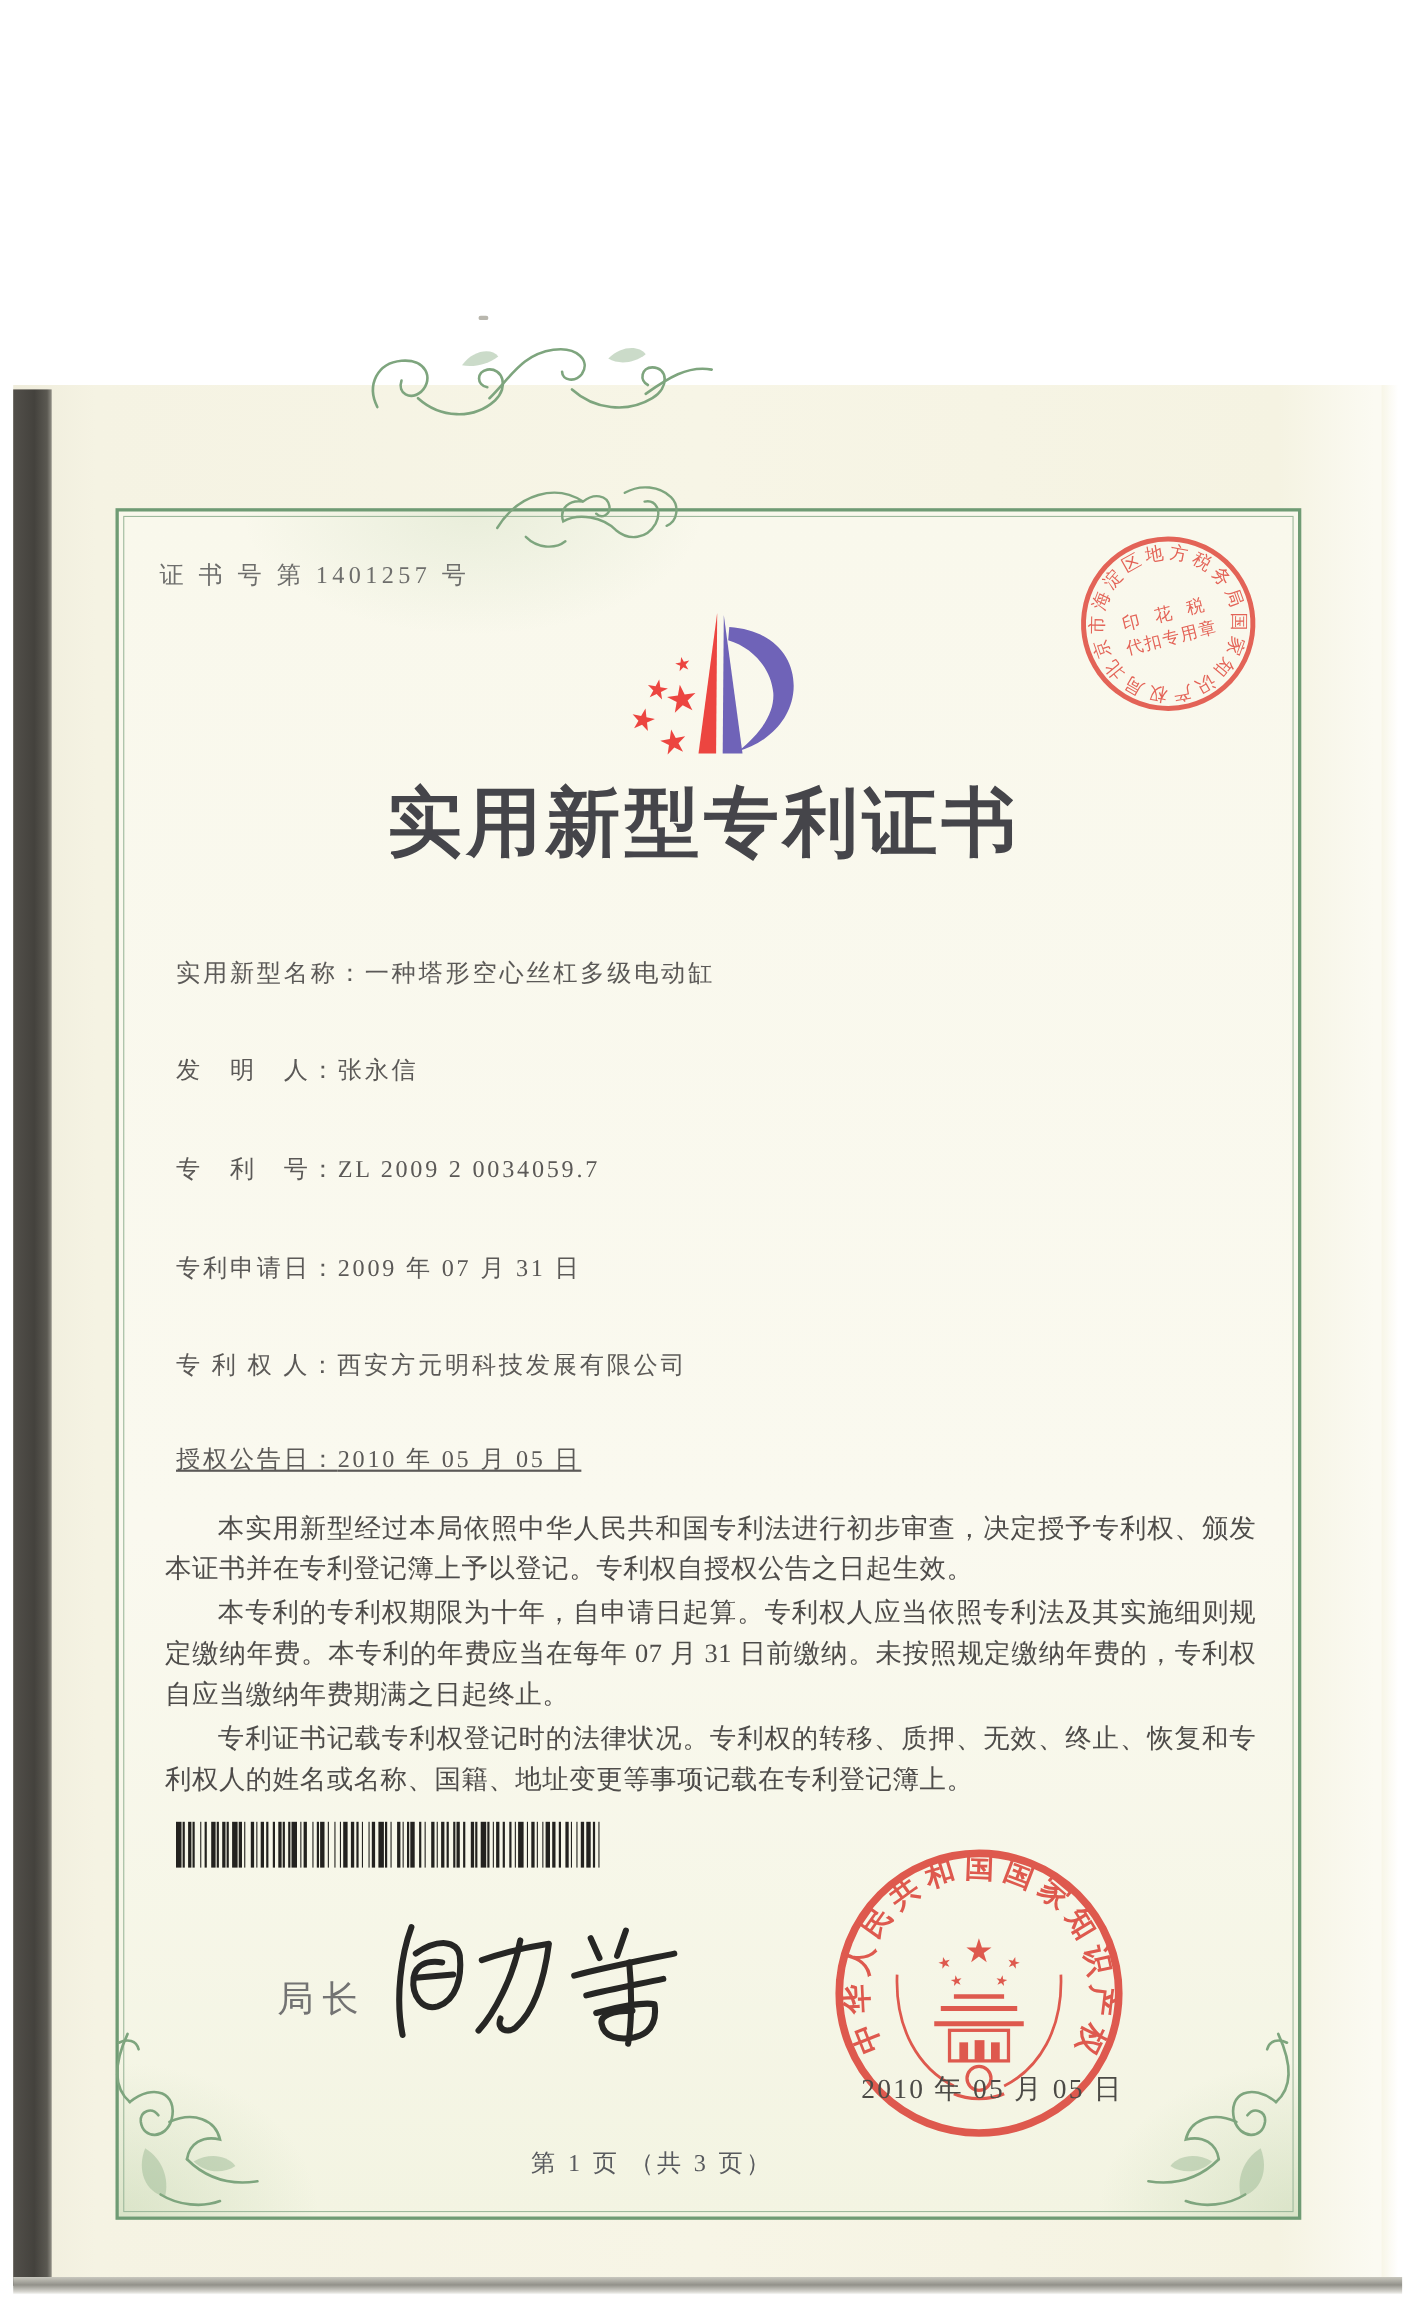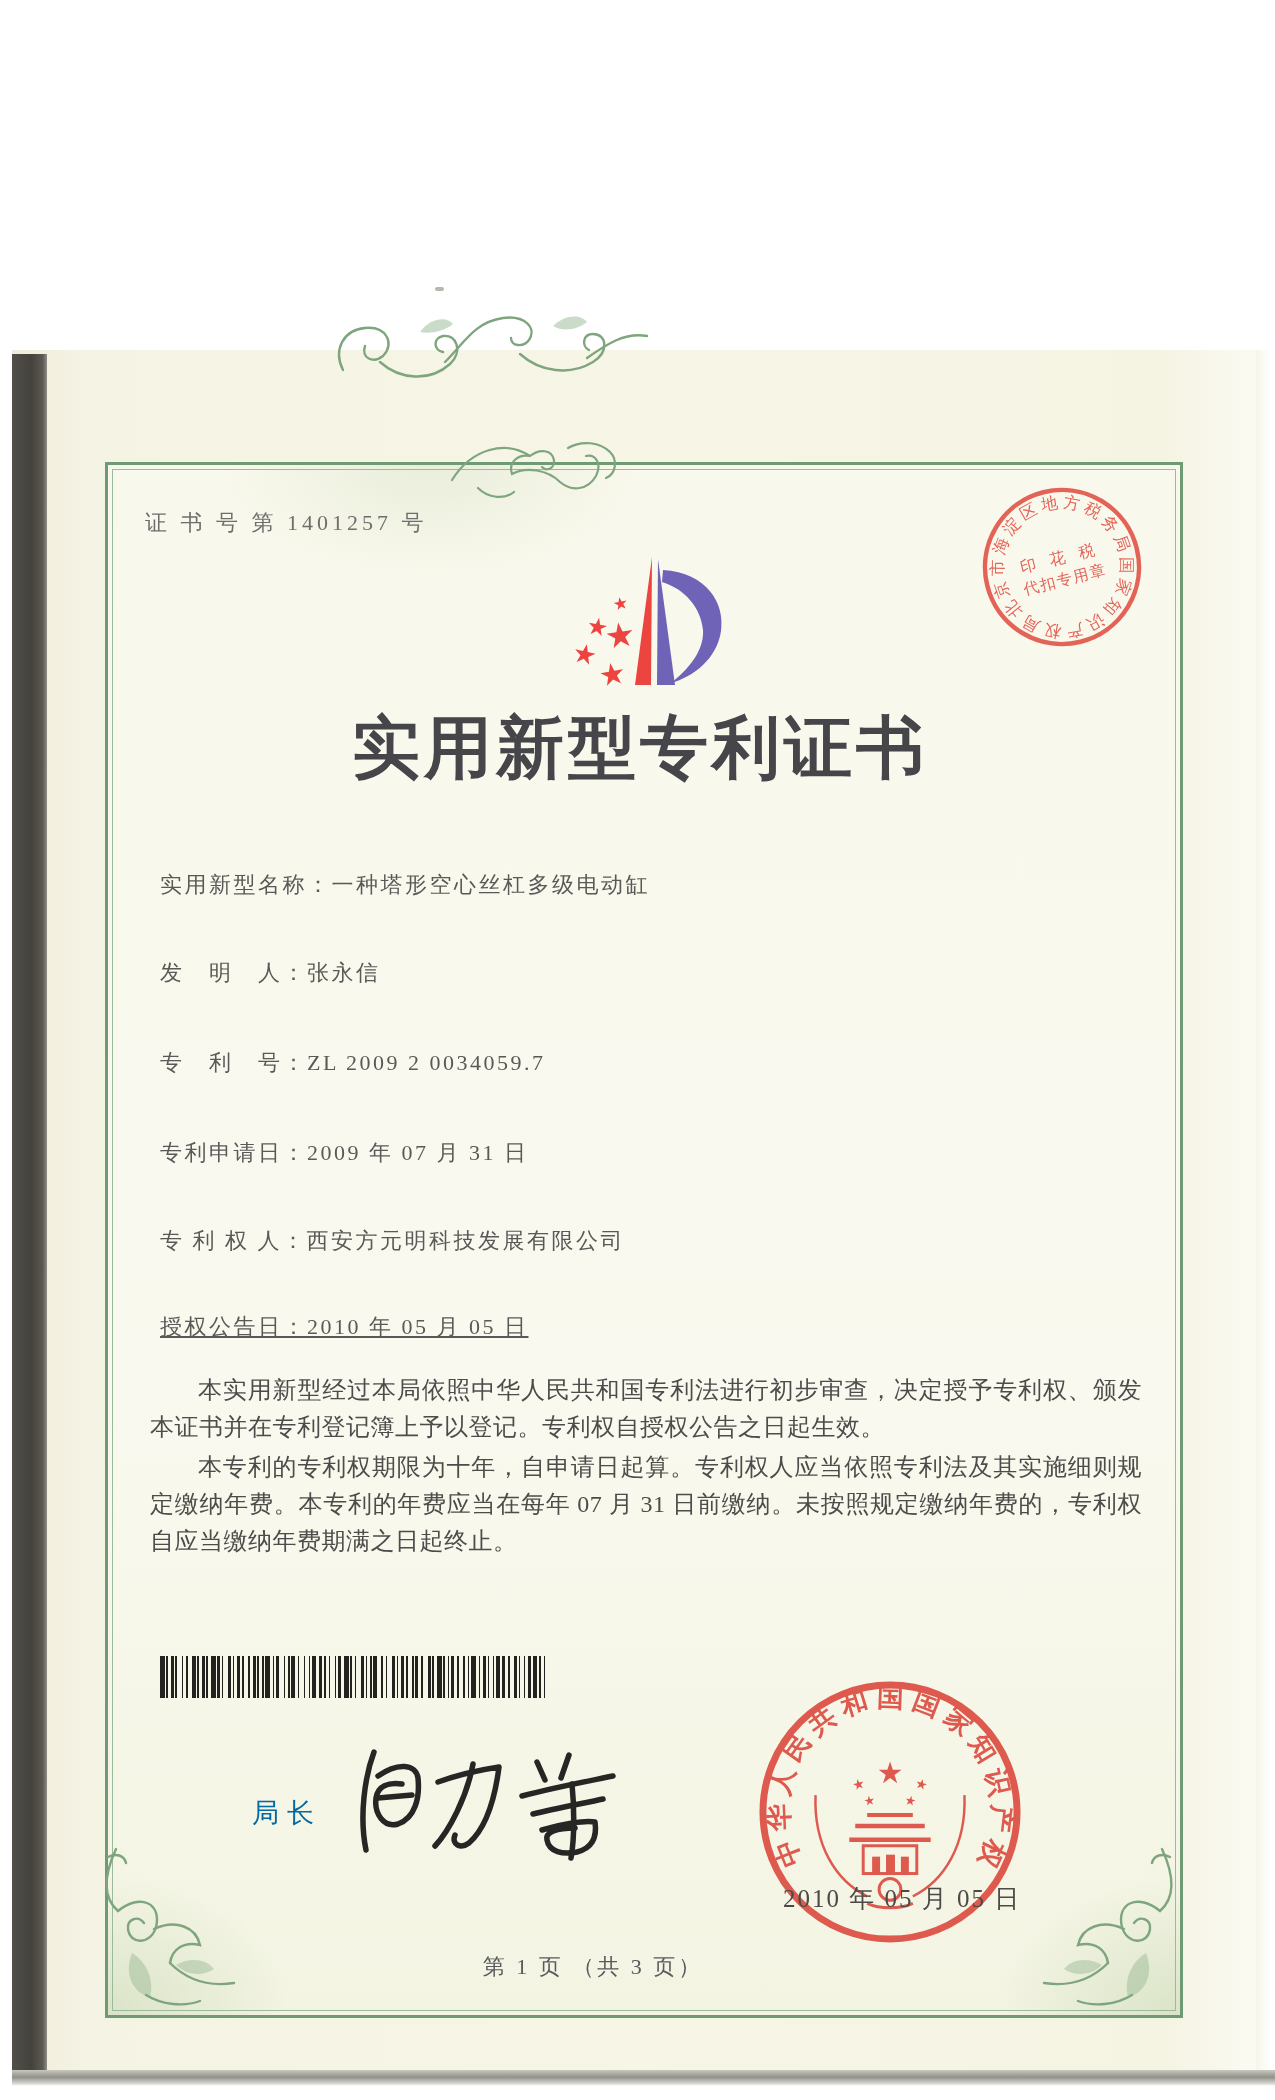--- a/index.html
+++ b/index.html
@@ -42,21 +42,21 @@
   .body-text{position:absolute;left:150px;top:1372px;width:992px;font-size:24px;line-height:37px;
              color:#4e4c4a;text-align:justify;letter-spacing:.5px;}
   .body-text p{margin:0 0 3px 0;text-indent:2em;}
 
   
   .barcode{position:absolute;left:160px;top:1656px;width:385px;height:42px;display:flex;overflow:hidden;}
   .bc-bar{height:100%;background:#23221f;flex:0 0 auto;}
   .bc-gap{height:100%;flex:0 0 auto;}
 
   
-  .sign-label{position:absolute;left:252px;top:1795px;font-size:27px;letter-spacing:8px;color:#0369a1;}
+  .sign-label{position:absolute;left:252px;top:1795px;font-size:33px;letter-spacing:8px;color:#737373;}
   .signature{position:absolute;left:336px;top:1742px;width:284px;height:130px;}
 
   
   .tax-stamp{position:absolute;left:977px;top:482px;width:170px;height:170px;transform:rotate(-14deg);opacity:.92;}
   .office-seal{position:absolute;left:756px;top:1678px;width:268px;height:268px;opacity:.95;}
   .issue-date{position:absolute;left:783px;top:1882px;font-size:25px;letter-spacing:2px;color:#4b4a46;z-index:5;}
 
   .footer{position:absolute;left:393px;top:1952px;width:400px;text-align:center;
           font-size:22px;letter-spacing:3px;color:#585a5e;}
 
@@ -153,20 +153,21 @@
   <div class="field f0"><span>实用新型名称：</span><span>一种塔形空心丝杠多级电动缸</span></div>
   <div class="field f1"><span>发　明　人：</span><span>张永信</span></div>
   <div class="field f2"><span>专　利　号：</span><span>ZL 2009 2 0034059.7</span></div>
   <div class="field f3"><span>专利申请日：</span><span>2009 年 07 月 31 日</span></div>
   <div class="field f4"><span>专 利 权 人：</span><span>西安方元明科技发展有限公司</span></div>
   <div class="field f5"><span>授权公告日：</span><span>2010 年 05 月 05 日</span></div>
 
   <div class="body-text">
     <p>本实用新型经过本局依照中华人民共和国专利法进行初步审查，决定授予专利权、颁发本证书并在专利登记簿上予以登记。专利权自授权公告之日起生效。</p>
     <p>本专利的专利权期限为十年，自申请日起算。专利权人应当依照专利法及其实施细则规定缴纳年费。本专利的年费应当在每年 07 月 31 日前缴纳。未按照规定缴纳年费的，专利权自应当缴纳年费期满之日起终止。</p>
+    <p>专利证书记载专利权登记时的法律状况。专利权的转移、质押、无效、终止、恢复和专利权人的姓名或名称、国籍、地址变更等事项记载在专利登记簿上。</p>
   </div>
 
   <div class="barcode">
       <div class="bc-bar" style="width: 4.65px;"></div>
       <div class="bc-gap" style="width: 1.55px;"></div>
       <div class="bc-bar" style="width: 1.55px;"></div>
       <div class="bc-gap" style="width: 3.1px;"></div>
       <div class="bc-bar" style="width: 3.1px;"></div>
       <div class="bc-gap" style="width: 1.55px;"></div>
       <div class="bc-bar" style="width: 1.55px;"></div>

